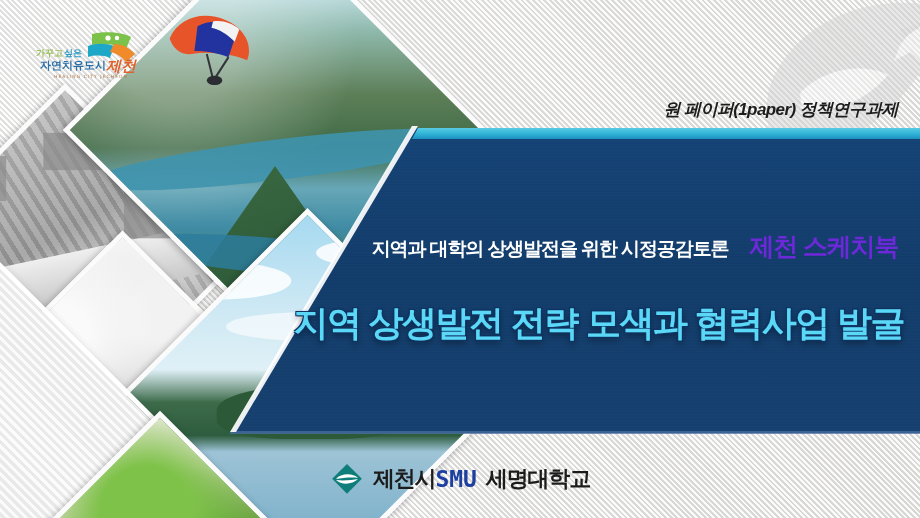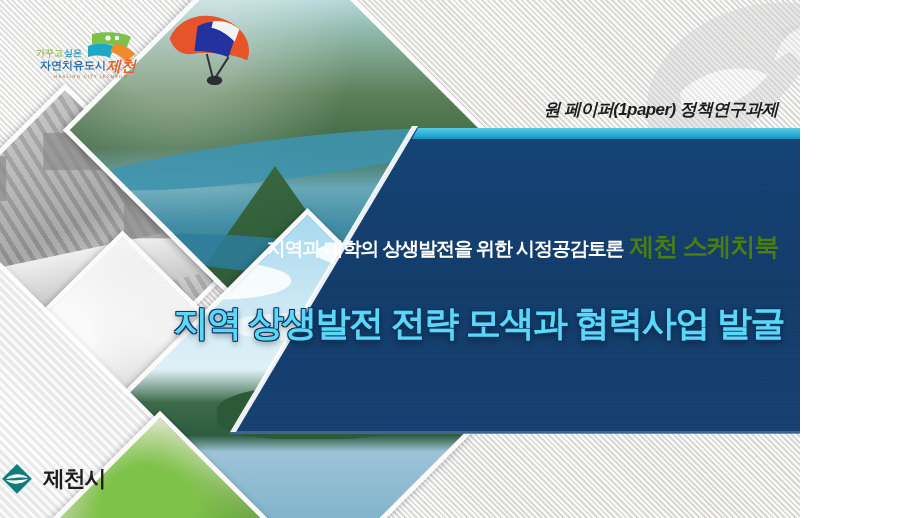--- a/index.html
+++ b/index.html
@@ -1,19 +1,19 @@
 <!DOCTYPE html>
 <html><head>
 <meta charset="utf-8">
 <style>
   * { margin:0; padding:0; box-sizing:border-box; }
   html,body { width:920px; height:518px; overflow:hidden; background:#fff;
               font-family:"Liberation Sans", sans-serif; }
 
-  #poster { position:relative; width:800px; height:518px; overflow:hidden;
+  #poster { position:relative; width:920px; height:518px; overflow:hidden;
             background:#efeeec; }
 
   
   .paper-texture{
     position:absolute; inset:0;
     background:
       repeating-linear-gradient(45deg,
         rgba(255,255,255,.85) 0px, rgba(255,255,255,.85) 2px,
         rgba(205,205,205,.55) 2px, rgba(205,205,205,.55) 4px),
       linear-gradient(115deg,#f7f7f6 0%, #ecebe9 45%, #e4e3e1 100%);
@@ -117,33 +117,33 @@
                 pointer-events:none; }
 
   
   .topline{ position:absolute; right:22px; top:98px; z-index:7;
             font-size:17px; font-weight:bold; font-style:italic; color:#1d1d1d;
             letter-spacing:-.6px; white-space:nowrap;margin-left:40px; }
 
   .subtitle{ position:absolute; right:22px; top:230px; z-index:7;
              font-size:19px; font-weight:bold; letter-spacing:-1.1px;
              white-space:nowrap; color:#ffffff; }
-  .subtitle .hl{ color:#4d7c0f; font-size:25px; letter-spacing:-1.2px; margin-left:6px; }
+  .subtitle .hl{ color:#6d28d9; font-size:25px; letter-spacing:-1.2px; margin-left:21px; }
 
   .maintitle{ position:absolute; right:16px; top:300px; z-index:7;
               font-size:35px; font-weight:bold; letter-spacing:-1.5px; white-space:nowrap;
               color:#5ad8f5;
               text-shadow:0 0 2px #1a4f8f, 1px 1px 0 #0d2d55, -1px 1px 0 #0d2d55,
                           1px -1px 0 #0d2d55, -1px -1px 0 #0d2d55, 0 3px 6px rgba(0,0,0,.45); }
 
   
   .citylogo{ position:absolute; left:30px; top:30px; z-index:7; width:120px; height:52px; }
 
   .footer{ position:absolute; left:0; right:0; top:462px; z-index:7;
-           display:flex; align-items:center; }
+           display:flex; justify-content:center; align-items:center; }
   .logo-unit{ display:flex; align-items:center; gap:9px; }
   .logo-unit .lbl{ font-size:22px; font-weight:bold; color:#1c1c1c; letter-spacing:-1.2px; }
   .smu-mark{ font-size:23px; font-weight:bold; color:#1d3fa0; letter-spacing:0px;
              font-family:"DejaVu Sans Mono", monospace; }
 </style>
 </head>
 <body>
 
 <div id="poster">
 
@@ -243,15 +243,19 @@
 
     <div class="logo-unit">
       <svg width="34" height="34" viewBox="0 0 34 34">
         <rect x="17" y="2" width="21" height="21" transform="rotate(45 17 2)" fill="#0f7d79"></rect>
         <path d="M6 17 C11 11 23 11 28 16 C22 15 12 16 6 17 Z" fill="#ffffff"></path>
         <path d="M6 18 C13 19 23 18 28 17 C22 23 11 23 6 18 Z" fill="#ffffff"></path>
       </svg>
       <span class="lbl">제천시</span>
     </div>
 
+    <div class="logo-unit">
+      <span class="smu-mark">SMU</span>
+      <span class="lbl">세명대학교</span>
+    </div>
   </div>
 
 </div>
 
 </body></html>

